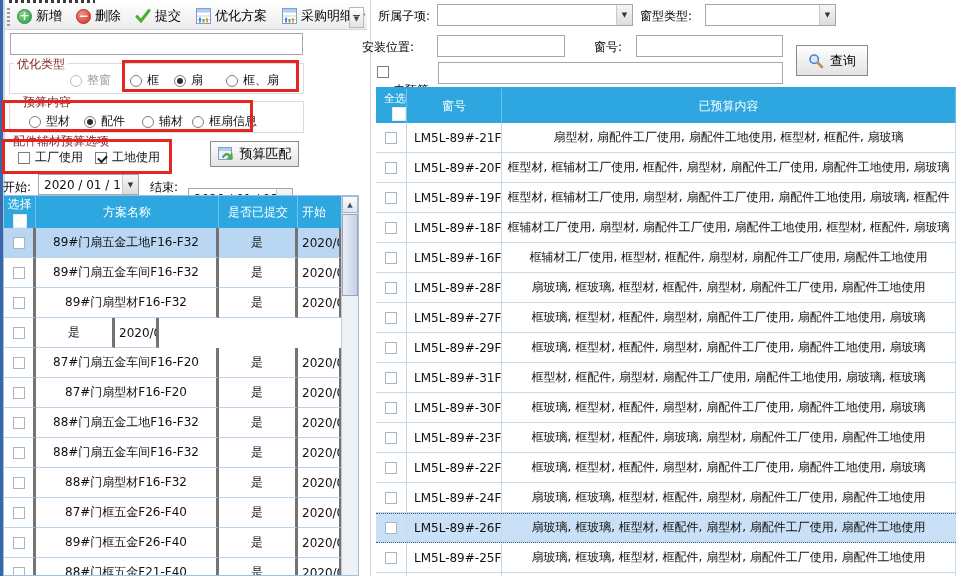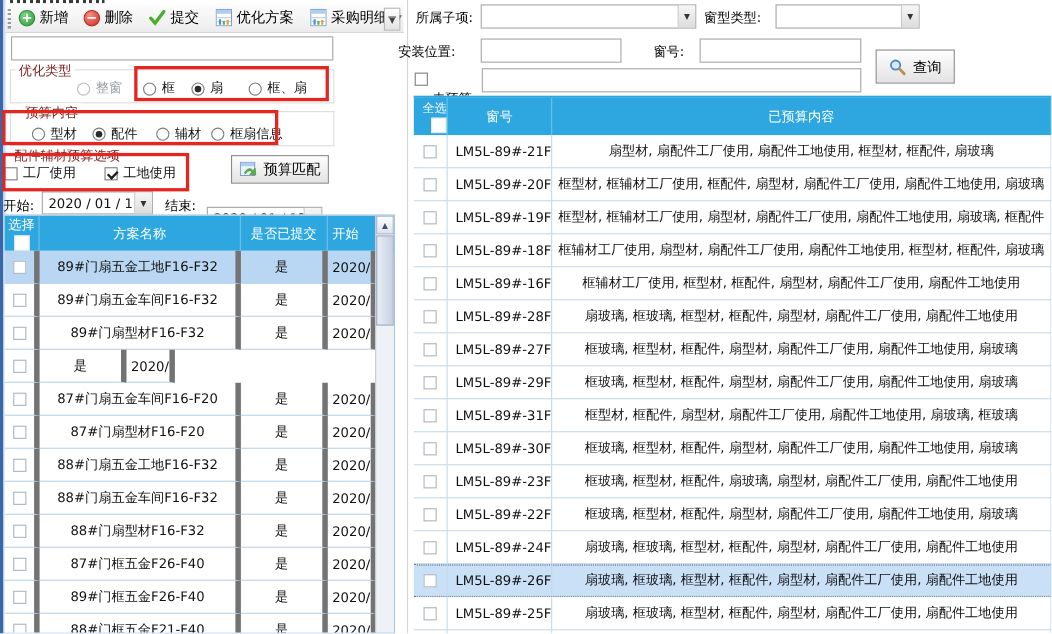--- a/index.html
+++ b/index.html
@@ -43,21 +43,21 @@
   #g2-label { left:20px; top:94px; }
   #g3-label { left:10px; top:133px; }
 
   .rgroup, .cgroup { position:absolute; left:0; height:16px; }
   #g1-row { top:72px; } #g2-row { top:113px; } #cb-row { top:149px; }
   .ritem, .citem { position:absolute; top:0; display:flex; align-items:center; gap:5px; white-space:nowrap; }
   #g1-row .ritem:nth-child(1){left:70px} #g1-row .ritem:nth-child(2){left:130px}
   #g1-row .ritem:nth-child(3){left:174px} #g1-row .ritem:nth-child(4){left:226px}
   #g2-row .ritem:nth-child(1){left:29px} #g2-row .ritem:nth-child(2){left:84px}
   #g2-row .ritem:nth-child(3){left:142px} #g2-row .ritem:nth-child(4){left:192px}
-  #cb-row .citem:nth-child(1){left:4px} #cb-row .citem:nth-child(2){left:95px}
+  #cb-row .citem:nth-child(1){left:18px} #cb-row .citem:nth-child(2){left:95px}
 
   .radio { width:12px; height:12px; border:1px solid #7d7d7d; border-radius:50%; background:#fff;
            display:inline-flex; align-items:center; justify-content:center; flex:none; }
   .radio.on::after { content:''; width:6px; height:6px; border-radius:50%; background:#2b2b2b; }
   .ritem.dis .radio { border-color:#bdbdbd; }
   .ritem.dis .rlab  { color:#9aa0a6; }
   .cbx { width:12px; height:12px; border:1px solid #7d7d7d; background:#fff; position:relative; flex:none; }
   .cbx.on::after { content:''; position:absolute; left:2px; top:2px; width:7px; height:4px;
                    border-left:2px solid #1c1c1c; border-bottom:2px solid #1c1c1c; transform:rotate(-45deg); }
 
@@ -90,21 +90,21 @@
   
   #ltable { position:absolute; left:3px; top:195px; width:356px; height:381px;
             border:1px solid #9bc0e0; overflow:hidden; background:#fff; }
   #ltable .thead { height:32px; }
   .lc-sel  { width:32px; flex:none; flex-direction:column; justify-content:center; gap:1px; }
   .lc-name { width:183px; flex:none; }
   .lc-sub  { width:79px; flex:none; }
   .lc-start{ width:44px; flex:none; justify-content:flex-start; padding-left:4px; }
   .lrow { display:flex; height:30px; background:#fff; }
   .lrow.sel { background:#b9d7f3; }
-  .lrow .lc { border-right:5px solid #737373; border-bottom:1px solid #b9d3ea;
+  .lrow .lc { border-right:3px solid #737373; border-bottom:1px solid #b9d3ea;
               display:flex; align-items:center; justify-content:center; overflow:hidden; white-space:nowrap; }
   .lrow .lc.lc-start { justify-content:flex-start; padding-left:4px; }
   .lrow .cbx { border-color:#aab5bf; }
 
   
   #lscroll { position:absolute; right:0; top:0; width:17px; height:100%;
              background:#eef1f6; border-left:1px solid #c4cbd6; }
   .sbtn { position:absolute; left:0; width:16px; height:17px; border:1px solid #aab4c4;
           background:linear-gradient(#fbfcfe,#dde4ee); display:flex; align-items:center;
           justify-content:center; font-size:7px; color:#44506a; }

